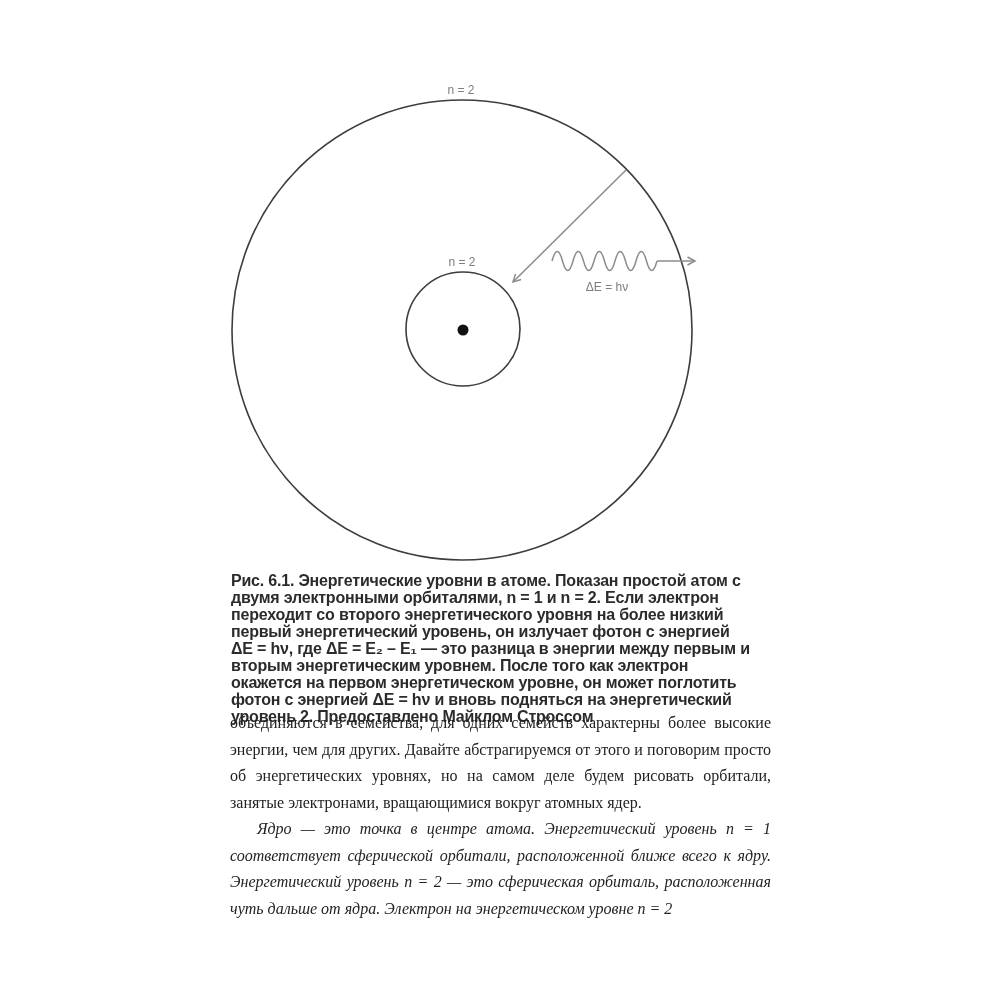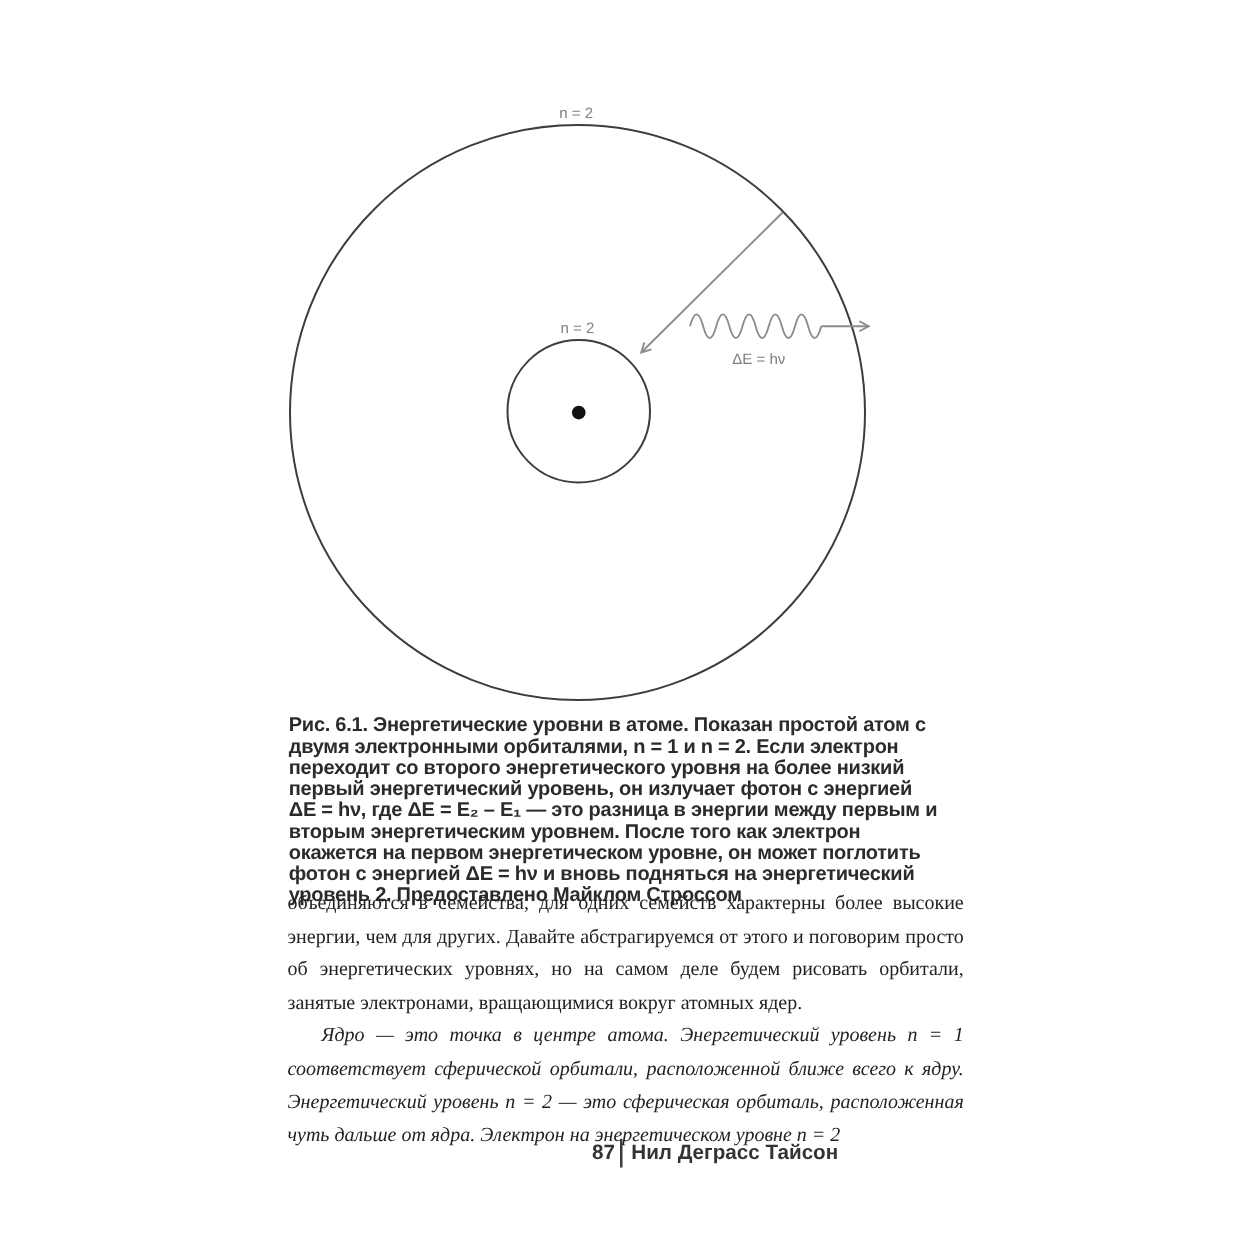--- a/index.html
+++ b/index.html
@@ -152,19 +152,14 @@
     <span class="dlabel lbl-phot">ΔE = hν</span>
   </div>
 
   <p class="caption"><span class="cap-num">Рис. 6.1.</span> <span>Энергетические уровни в атоме. Показан простой атом с двумя электронными орбиталями, n = 1 и n = 2. Если электрон переходит со второго энергетического уровня на более низкий первый энергетический уровень, он излучает фотон с энергией ΔE = hν, где ΔE = E₂ – E₁ — это разница в энергии между первым и вторым энергетическим уровнем. После того как электрон окажется на первом энергетическом уровне, он может поглотить фотон с энергией ΔE = hν и вновь подняться на энергетический уровень 2. Предоставлено Майклом Строссом</span></p>
 
   <div class="body-text">
     <p>объединяются в семейства, для одних семейств характерны более высокие энергии, чем для других. Давайте абстрагируемся от этого и поговорим просто об энергетических уровнях, но на самом деле будем рисовать орбитали, занятые электронами, вращающимися вокруг атомных ядер.</p>
     <p class="indent">Ядро — это точка в центре атома. Энергетический уровень n = 1 соответствует сферической орбитали, расположенной ближе всего к ядру. Энергетический уровень n = 2 — это сферическая орбиталь, расположенная чуть дальше от ядра. Электрон на энергетическом уровне n = 2</p>
   </div>
 
-  <div class="footer">
-    <span class="page-num">87</span>
-    <span class="divider"></span>
-    <span class="running-title">Нил Деграсс Тайсон</span>
-  </div>
 
 </div>
 
 </body></html>

